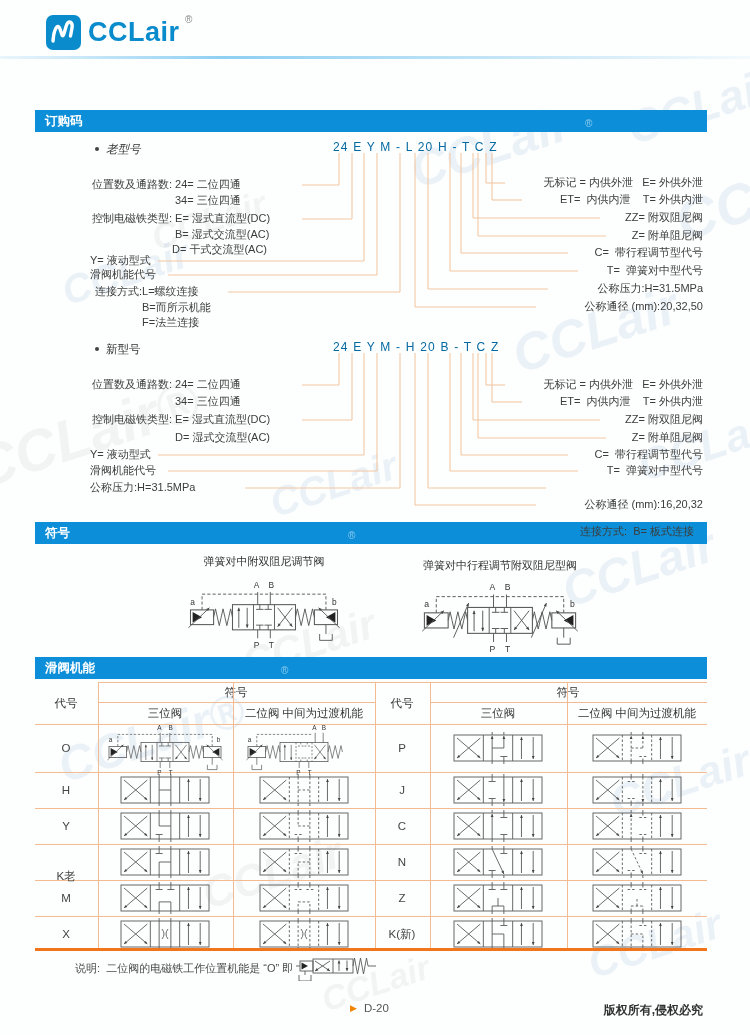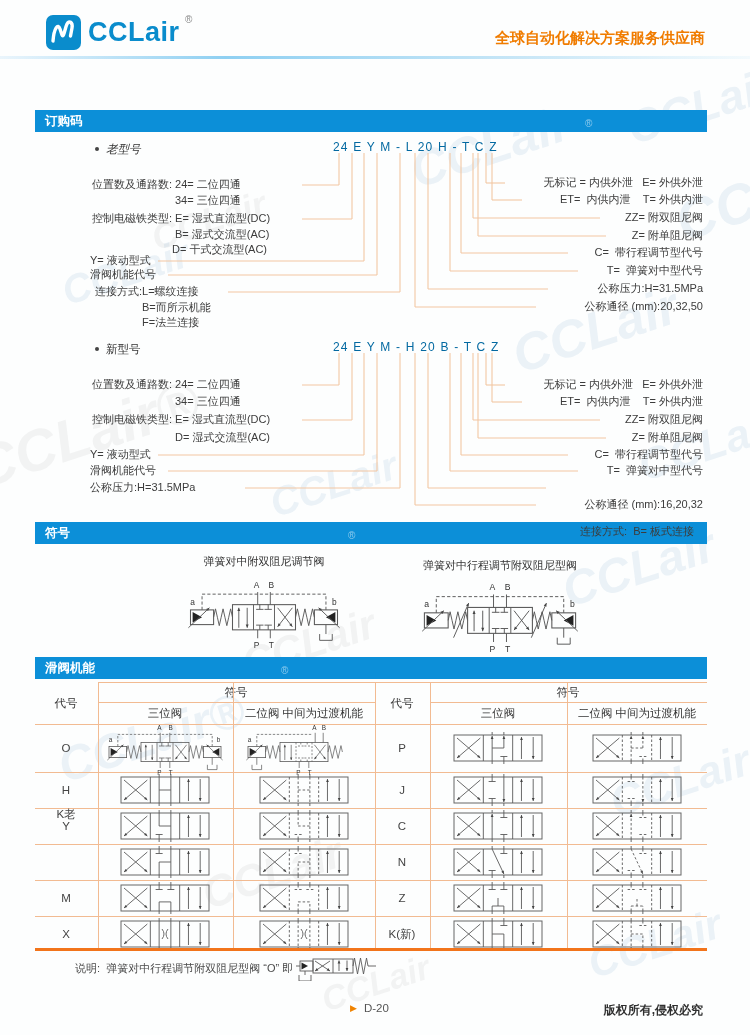--- a/index.html
+++ b/index.html
@@ -59,21 +59,20 @@
       <div class="wm" style="left: 60px; top: 250px; font-size: 40px; color: rgba(110, 155, 200, 0.12);">CCLair</div>
     </div>
 
   <div class="abs" style="left:0;top:0;width:750px;height:60px;">
     <svg class="abs" style="left:45px;top:14px;" width="38" height="38">
       <rect x="1" y="1" width="35" height="35" rx="7" fill="#0a8ccc"></rect>
       <path d="M8,27 C9,14 13,9 15,15 L17,21 C18.5,25 20,14 22,10 C24,6 28,8 27,14 L25.5,22" fill="none" stroke="#ffffff" stroke-width="3.4" stroke-linecap="round"></path>
     </svg>
     <div id="logo-text">CCLair</div>
     <div id="logo-reg">®</div>
-    <div id="tagline">全球自动化解决方案服务供应商</div>
     <div id="gradline"></div>
   </div>
 
   <div class="bar" style="top:110px;">
     <span>订购码</span>
     <span class="reg" style="left:550px;">®</span>
   </div>
   <div class="bar" style="top:522px;">
     <span>符号</span>
     <span class="reg" style="left:313px;">®</span>
@@ -157,21 +156,21 @@
       <div class="vline" style="left: 430px; top: 682px; height: 266px;"></div>
       <div class="vline" style="left: 567px; top: 682px; height: 266px;"></div>
     </div>
   <div id="table-codes">
       <div class="tcode" style="left: 66px; top: 748px;">O</div>
       <div class="tcode" style="left: 402px; top: 748px;">P</div>
       <div class="tcode" style="left: 66px; top: 790px;">H</div>
       <div class="tcode" style="left: 402px; top: 790px;">J</div>
       <div class="tcode" style="left: 66px; top: 826px;">Y</div>
       <div class="tcode" style="left: 402px; top: 826px;">C</div>
-      <div class="tcode" style="left: 66px; top: 814px;">K老</div>
+      <div class="tcode" style="left: 66px; top: 876px;">K老</div>
       <div class="tcode" style="left: 402px; top: 862px;">N</div>
       <div class="tcode" style="left: 66px; top: 898px;">M</div>
       <div class="tcode" style="left: 402px; top: 898px;">Z</div>
       <div class="tcode" style="left: 66px; top: 934px;">X</div>
       <div class="tcode" style="left: 402px; top: 934px;">K(新)</div>
     </div>
 
   <svg id="overlay" width="750" height="1035" viewBox="0 0 750 1035">
       <g>
         <line x1="339" y1="153" x2="339" y2="185" stroke="#f3c6a2" stroke-width="1.1" fill="none"></line>
@@ -914,21 +913,21 @@
         <line x1="642.8666666666667" y1="921" x2="642.8666666666667" y2="925.5" stroke="#5a5a5a" stroke-width="0.9" fill="none" stroke-dasharray="2.5,2"></line>
         <line x1="639.3666666666667" y1="925.5" x2="646.3666666666667" y2="925.5" stroke="#5a5a5a" stroke-width="0.9" fill="none" stroke-dasharray="2.5,2"></line>
         <line x1="631.1333333333333" y1="921" x2="631.1333333333333" y2="947" stroke="#5a5a5a" stroke-width="0.9" fill="none" stroke-dasharray="2.5,2"></line>
         <line x1="642.8666666666667" y1="947" x2="642.8666666666667" y2="934" stroke="#5a5a5a" stroke-width="0.9" fill="none" stroke-dasharray="2.5,2"></line>
         <line x1="631.1333333333333" y1="934" x2="642.8666666666667" y2="934" stroke="#5a5a5a" stroke-width="0.9" fill="none" stroke-dasharray="2.5,2"></line>
       </g>
     </svg>
 
   <div id="thick-orange"></div>
   <div class="noterow" style="left:75px;top:955px;height:26px;">
-    <span>说明:  弹簧对中行程调节附双阻尼型阀 “O” 即</span>
+    <span>说明:  二位阀的电磁铁工作位置机能是 “O” 即</span>
     <svg id="note-symbol" width="86" height="26" style="margin:0 3px;">
         <g>
           <rect x="4" y="6" width="13" height="10" fill="none" stroke="#5a5a5a" stroke-width="0.9"></rect>
           <polygon points="5.5,7.5 5.5,14.5 12,11" fill="#222"></polygon>
           <line x1="9" y1="16" x2="9" y2="20" stroke="#5a5a5a" stroke-width="0.9" fill="none"></line>
           <line x1="3" y1="20" x2="3" y2="26" stroke="#5a5a5a" stroke-width="0.9" fill="none"></line>
           <line x1="15" y1="20" x2="15" y2="26" stroke="#5a5a5a" stroke-width="0.9" fill="none"></line>
           <line x1="3" y1="26" x2="15" y2="26" stroke="#5a5a5a" stroke-width="0.9" fill="none"></line>
           <rect x="17" y="4" width="40" height="14" fill="none" stroke="#5a5a5a" stroke-width="0.9"></rect>
           <line x1="37" y1="4" x2="37" y2="18" stroke="#5a5a5a" stroke-width="0.9" fill="none"></line>

